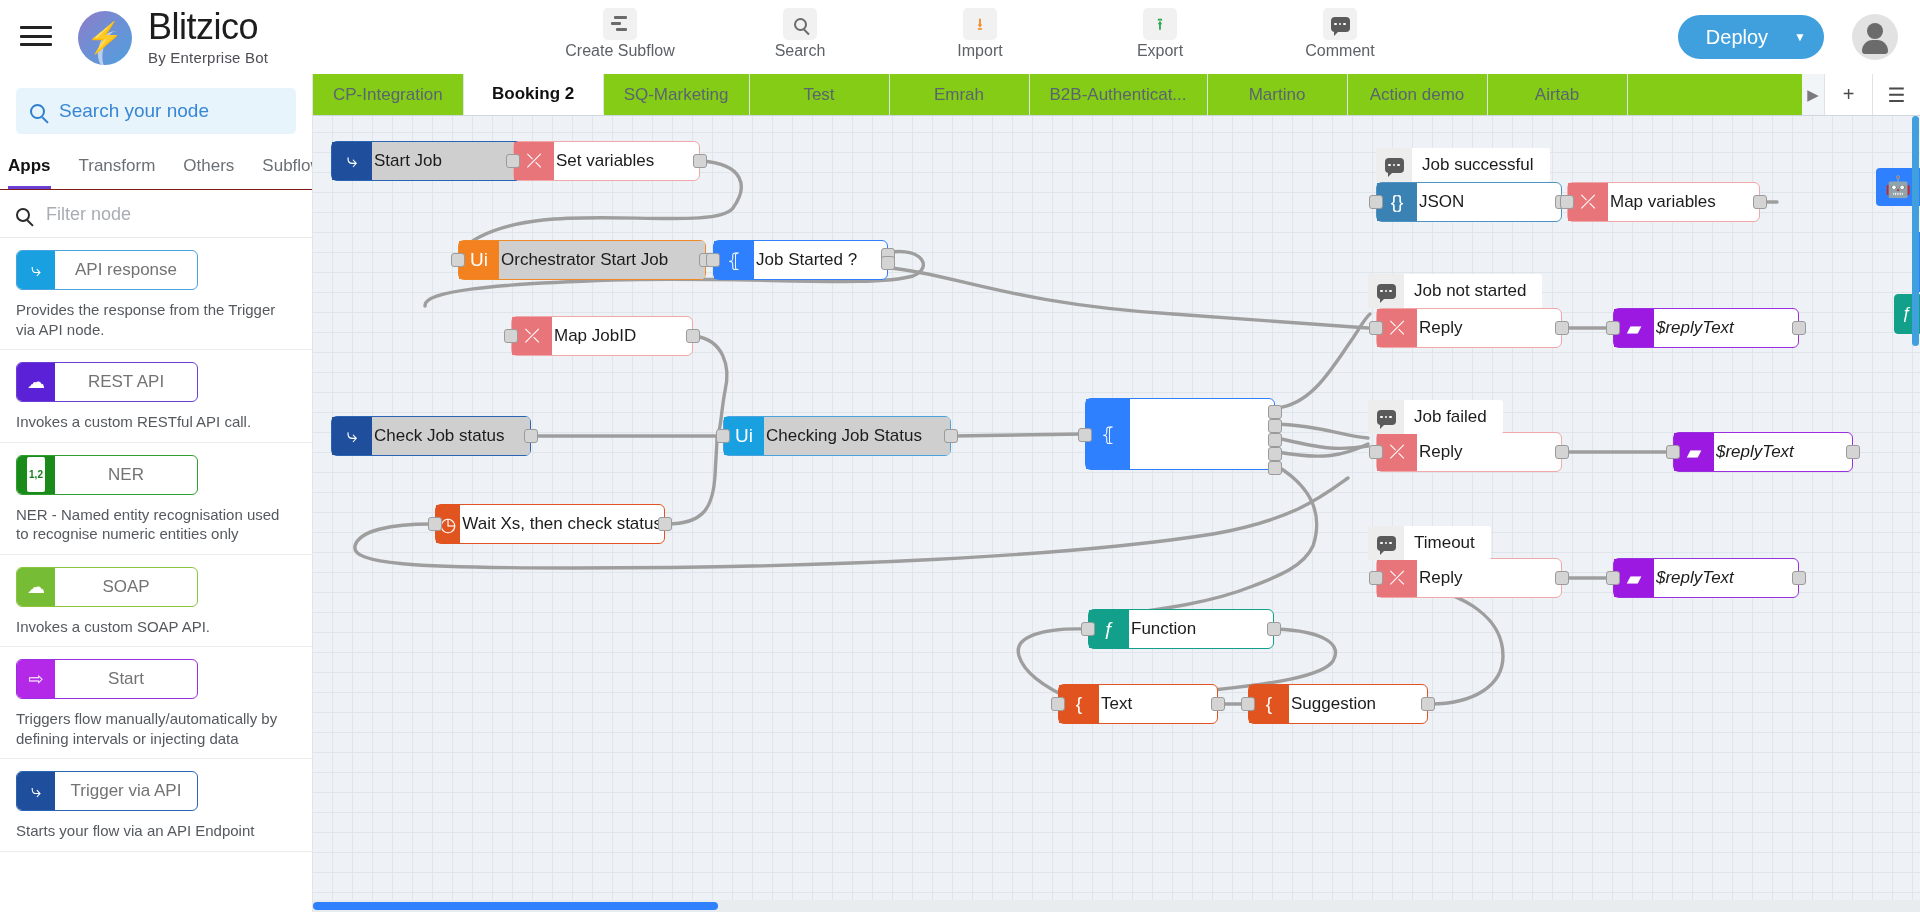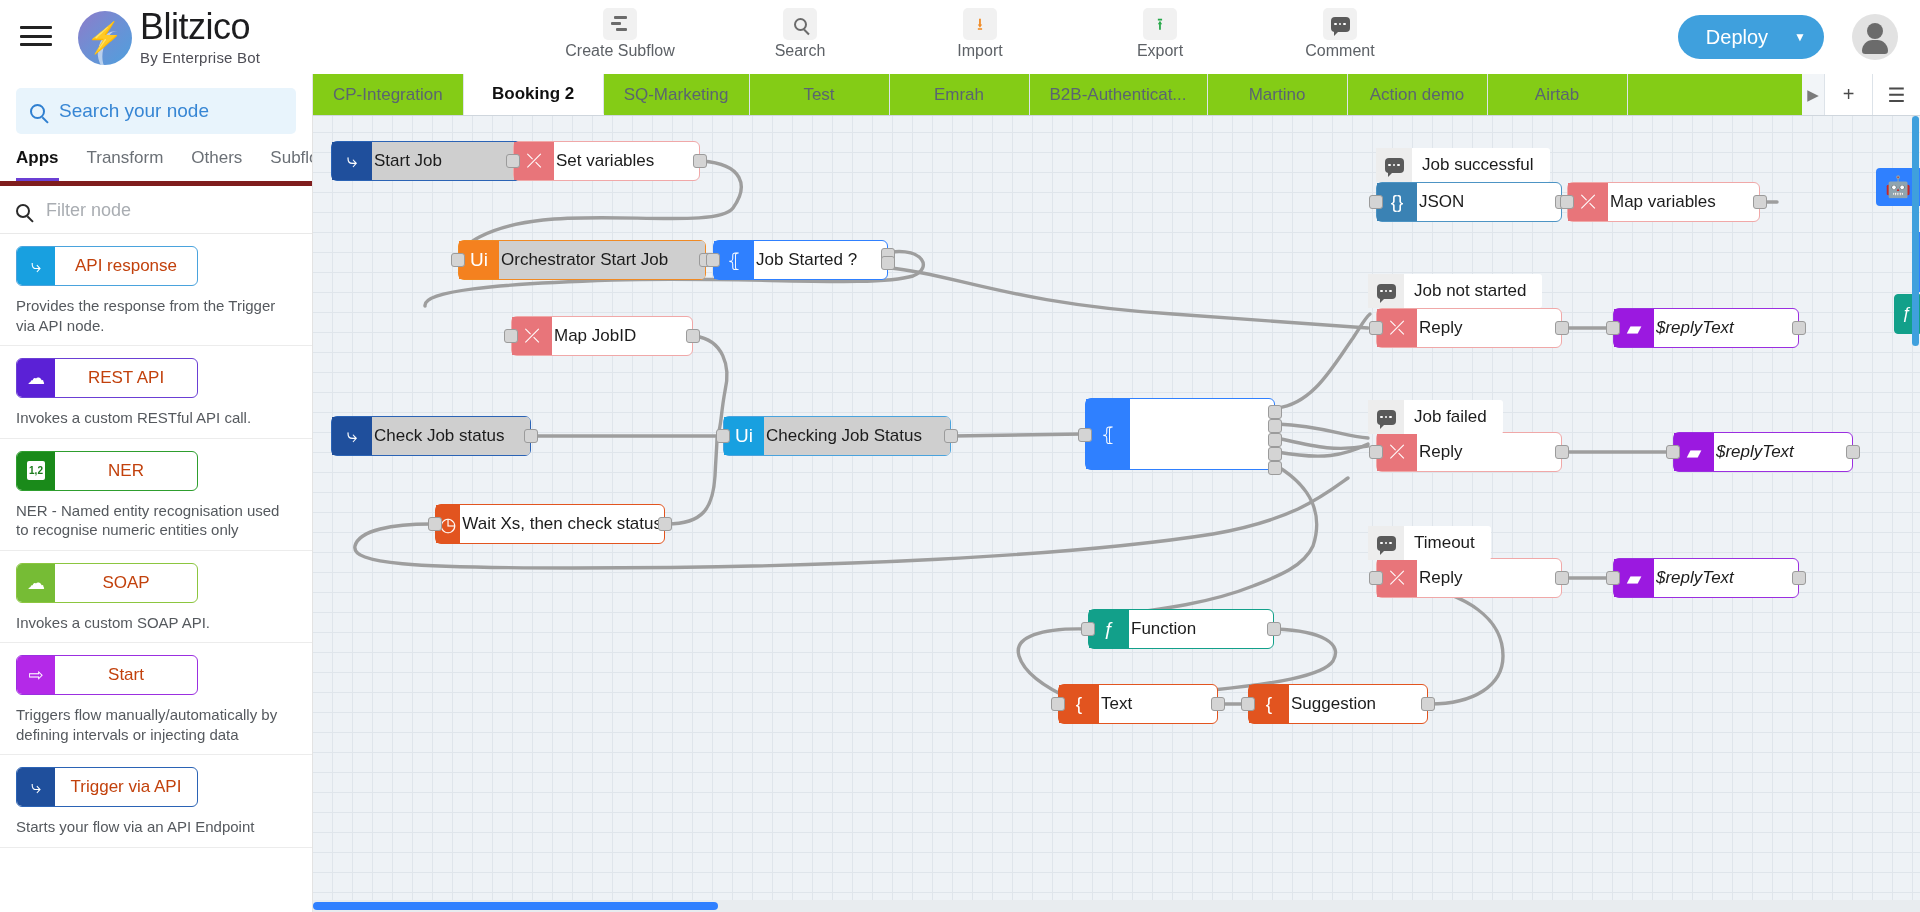--- a/index.html
+++ b/index.html
@@ -31,21 +31,21 @@
   }
   #brand-logo .bolt {
     position: absolute; left: 50%; top: 50%; transform: translate(-50%,-50%);
     color: #fff; font-size: 30px; line-height: 1; font-weight: bold;
   }
   #brand-logo .swirl {
     position: absolute; right: 4px; bottom: -6px; width: 30px; height: 40px;
     border-left: 5px solid rgba(255,255,255,.55); border-radius: 50%;
     transform: rotate(12deg);
   }
-  #brand-text { margin-left: 8px; }
+  #brand-text { margin-left: 16px; }
   #brand-name { font-size: 36px; color: #1d1d1f; letter-spacing: -0.5px; line-height: 1; }
   #brand-sub { font-size: 15px; color: #4d4d55; margin-top: 4px; letter-spacing: .2px; }
 
   #tools { position: absolute; left: 560px; top: 4px; display: flex; gap: 60px; }
   .tool { width: 120px; text-align: center; cursor: pointer; }
   .tool-icon {
     width: 34px; height: 32px; margin: 4px auto 2px;
     background: #f1f1f1; border-radius: 5px;
     display: flex; align-items: center; justify-content: center;
   }
@@ -91,40 +91,40 @@
     background: #fff; border-right: 1px solid #e3e3e3; overflow: hidden;
   }
   #node-search {
     margin: 14px 16px 0; height: 46px; background: #e8f4fc; border-radius: 5px;
     display: flex; align-items: center; padding: 0 14px; cursor: text;
   }
   #node-search .sico { width: 15px; height: 15px; border: 2.4px solid #2f7fd0; border-radius: 50%; position: relative; }
   #node-search .sico:after { content:""; position:absolute; right:-6px; bottom:-5px; width:8px; height:2.4px; background:#2f7fd0; transform: rotate(45deg); }
   #node-search .ph { margin-left: 14px; font-size: 19px; color: #3786d4; }
 
-  #cat-tabs { display: flex; padding: 0 16px; margin-top: 8px; border-bottom: 5px solid #7f1d1d; }
+  #cat-tabs { display: flex; padding: 0 8px; margin-top: 16px; border-bottom: 1px solid #7f1d1d; }
   .cat-tab { font-size: 17px; color: #6b7076; padding: 6px 0 10px; margin-right: 28px; cursor: pointer; }
   .cat-tab.active { color: #111; font-weight: bold; border-bottom: 3px solid #6b3fd4; }
 
   #filter-row { display: flex; align-items: center; padding: 14px 16px 12px; border-bottom: 1px solid #e9e9e9; }
   #filter-row .sico2 { width: 14px; height: 14px; border: 2.4px solid #2a2a2a; border-radius: 50%; position: relative; }
   #filter-row .sico2:after { content:""; position:absolute; right:-6px; bottom:-5px; width:8px; height:2.4px; background:#2a2a2a; transform: rotate(45deg); }
   #filter-row .ph { margin-left: 16px; font-size: 18px; color: #a9adb2; }
 
   .palette-item { padding: 12px 16px 10px; border-bottom: 1px solid #ececec; }
   .pal-node {
     display: flex; height: 40px; border-radius: 6px; overflow: hidden;
     border: 1.5px solid #ccc; background: #fff; width: 182px; cursor: pointer;
   }
   .pal-ico { width: 38px; display: flex; align-items: center; justify-content: center; color: #fff; }
-  .pal-label { flex: 1; display: flex; align-items: center; justify-content: center; font-size: 17px; color: #c2410c; }
+  .pal-label { flex: 1; display: flex; align-items: center; justify-content: center; font-size: 17px; color: #737373; }
   .pal-desc { font-size: 15px; color: #55595e; line-height: 1.3; margin-top: 10px; }
   .ic-cloud { font-size: 18px; }
   .ic-doc {
-    width: 18px; height: 19px; background: #fff; border-radius: 2px; color: #1a7a1a;
+    width: 18px; height: 35px; background: #fff; border-radius: 2px; color: #1a7a1a;
     font-size: 10px; display:flex; align-items:center; justify-content:center; font-weight:bold;
   }
 
   
   #tabstrip {
     position: absolute; left: 313px; top: 74px; width: 1607px; height: 42px;
     background: #84cc16; border-bottom: 1px solid #cfd6dd; display: flex; align-items: stretch;
   }
   .ftab {
     display: flex; align-items: center; justify-content: center;

